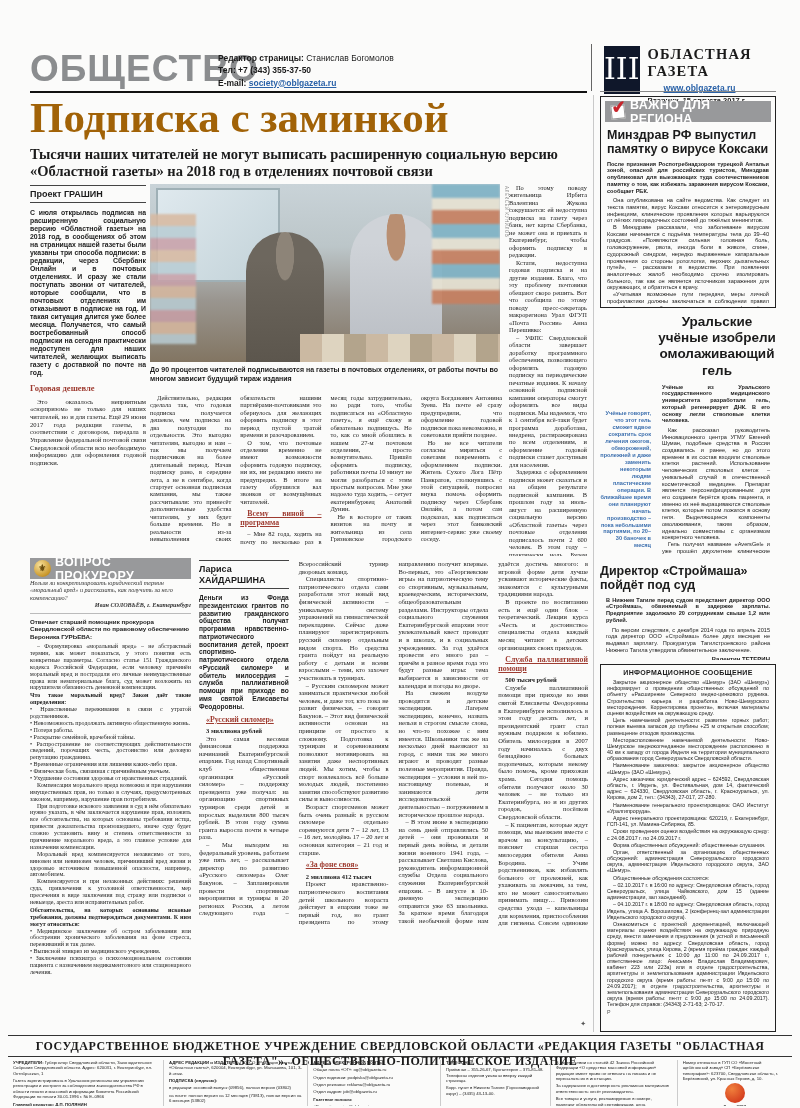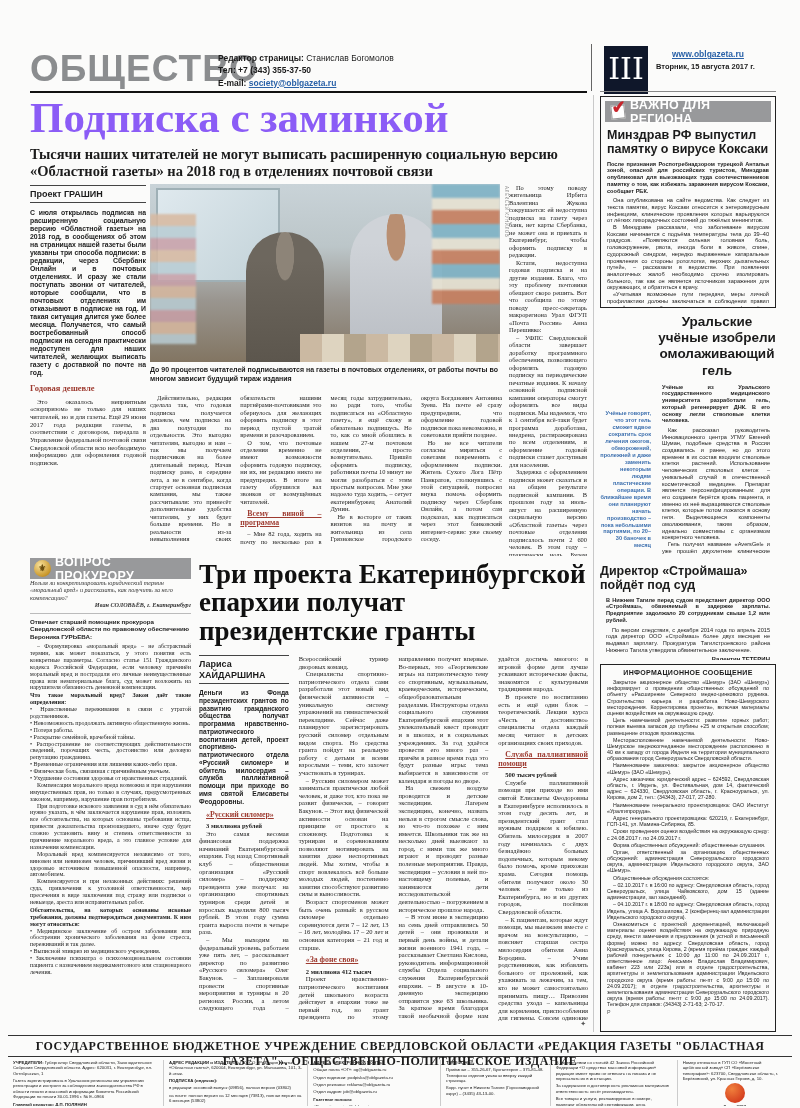--- a/index.html
+++ b/index.html
@@ -20,21 +20,21 @@
   #hdr-right { top:46px; left:604px; width:172px; display:flex; gap:8px; }
   #roman-box { width:44px; height:48px; background:#0f172a; color:#fff; text-align:center;
     font-size:30px; line-height:46px; font-family:"DejaVu Serif",serif; }
   #masthead-name { font-size:14.5px; letter-spacing:1.2px; font-weight:bold; font-family:"Liberation Serif",serif; }
   #masthead-site { font-size:8.5px; margin-top:3px;padding-left:16px; }
   #masthead-date { font-size:7.5px; font-weight:bold; margin-top:3px; font-family:"Liberation Sans",sans-serif;}
   #hdr-rule-right { top:91px; left:600px; width:176px; height:1px; background:#888; }
   #main-vsep { top:95px; left:593px; width:1px; height:937px; background:#c9c9c9; }
 
   
-  #main-headline { top:96px; left:30px; width:560px; font-size:43px; line-height:1.02; color:#8b5cf6;}
+  #main-headline { top:96px; left:30px; width:560px; font-size:43px; line-height:1.02; color:#a16207;}
   #main-subhead { top:146px; left:30px; width:560px; font-size:14.5px; font-weight:bold; line-height:1.2; }
   .byline { font-family:"Liberation Sans",sans-serif; font-size:9px; font-weight:bold;
     border-top:1px solid #444; border-bottom:1px solid #444; padding:3px 0 3px; margin-bottom:6px;}
   #ma-col1 { top:185px; left:30px; width:116px; height:372px; overflow:hidden; }
   #ma-col1 .lead { font-weight:bold; font-size:6.9px; line-height:1.16; text-align:justify; font-family:"Liberation Sans",sans-serif;}
   .red-sub { color:#9e3b30; font-weight:bold; font-size:8.5px; line-height:1.15; margin:7px 0 4px; }
   .bodytxt { font-size:6.6px; line-height:1.16; text-align:justify; }
   .bodytxt p, .flow p { text-indent:7px; }
   #photo { top:184px; left:150px; width:350px; height:178px; overflow:hidden;
     background:linear-gradient(180deg,#c9d3d8 0%,#bcc6c9 35%,#9a9690 65%,#827562 100%); }
@@ -135,20 +135,21 @@
     <span>Станислав Богомолов</span></div>
   <div><b>Тел: +7 (343) 355-37-50</b></div>
   <div><b>E-mail:</b>
     <span class="link">society@oblgazeta.ru</span></div>
 </div>
 <div class="abs" id="hdr-rule-left"></div>
 <div class="abs" id="hdr-vsep"></div>
 <div class="abs" id="hdr-right">
   <div id="roman-box">III</div>
   <div>
+    <div id="masthead-name">ОБЛАСТНАЯ ГАЗЕТА</div>
     <div id="masthead-site" class="sans"><span class="link">www.oblgazeta.ru</span></div>
     <div id="masthead-date">Вторник, 15 августа 2017 г.</div>
   </div>
 </div>
 <div class="abs" id="hdr-rule-right"></div>
 <div class="abs" id="main-vsep"></div>
 
 <h1 class="abs" id="main-headline">Подписка с заминкой</h1>
 <div class="abs" id="main-subhead">Тысячи наших читателей не могут выписать расширенную социальную версию «Областной газеты» на 2018 год в отделениях почтовой связи</div>
 
@@ -222,21 +223,20 @@
         <li>Медицинское заключение об остром заболевании или обострении хронического заболевания на фоне стресса, переживаний и так далее.</li>
         <li>Выписной эпикриз из медицинского учреждения.</li>
         <li>Заключение психиатра о психоэмоциональном состоянии пациента с назначением медикаментозного или стационарного лечения.</li>
       </ul>
 
   </div>
 
 </div>
 
 <div class="abs" id="grants">
-  <h2 id="gr-headline">Три проекта Екатеринбургской епархии получат президентские гранты</h2>
   <div id="gr-flow" class="flow">
     <div class="byline" id="gr-byline">Лариса ХАЙДАРШИНА</div>
     <div id="gr-lead">Деньги из Фонда президентских грантов по развитию гражданского общества получат программа нравственно-патриотического воспитания детей, проект спортивно-патриотического отдела «Русский силомер» и обитель милосердия – служба паллиативной помощи при приходе во имя святой Елисаветы Феодоровны.</div>
     <div>
         <p class="fl-h">«Русский силомер»</p>
         <p class="fl-b">3 миллиона рублей</p>
         <p>Это самая весомая финансовая поддержка начинаний Екатеринбургской епархии. Год назад Спортивный клуб – общественная организация «Русский силомер» – поддержку президента уже получал: на организацию спортивных турниров среди детей и взрослых выделили 800 тысяч рублей. В этом году сумма гранта выросла почти в четыре раза.</p>
         <p>– Мы выходим на федеральный уровень, работаем уже пять лет, – рассказывает директор по развитию «Русского силомера» Олег Бакунов. – Запланировали провести спортивные мероприятия и турниры в 20 регионах России, а летом следующего года – Всероссийский турнир дворовых команд.</p>
         <p>Специалисты спортивно-патриотического отдела сами разработали этот новый вид физической активности – уникальную систему упражнений на гимнастической перекладине. Сейчас даже планируют зарегистрировать русский силомер отдельным видом спорта. Но средства гранта пойдут на реальную работу с детьми и всеми взрослыми – теми, кто захочет участвовать в турнирах.</p>
         <p>– Русским силомером может заниматься практически любой человек, и даже тот, кто пока не развит физически, – говорит Бакунов. – Этот вид физической активности основан на принципе от простого к сложному. Подготовка к турнирам и соревнованиям позволяют мотивировать на занятия даже неспортивных людей. Мы хотим, чтобы в спорт вовлекалось всё больше молодых людей, постепенно занятия способствуют развитию силы и выносливости.</p>

